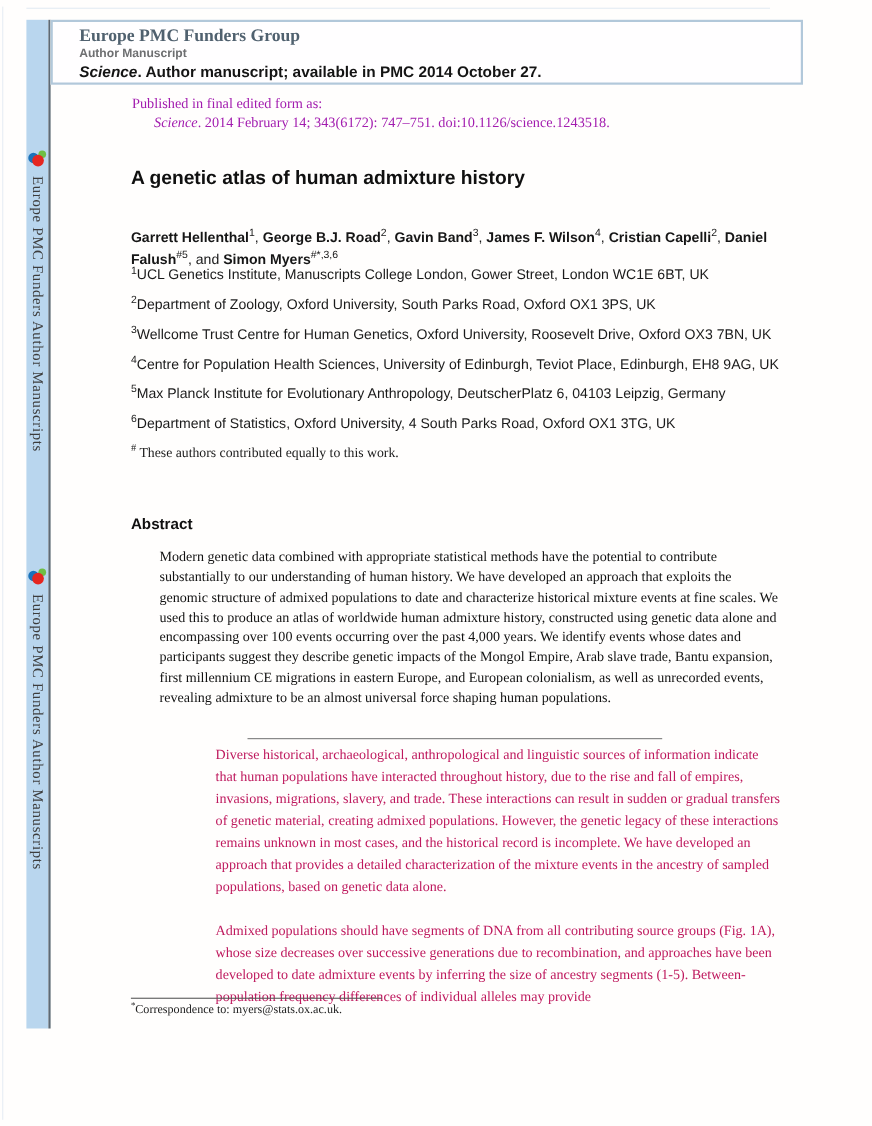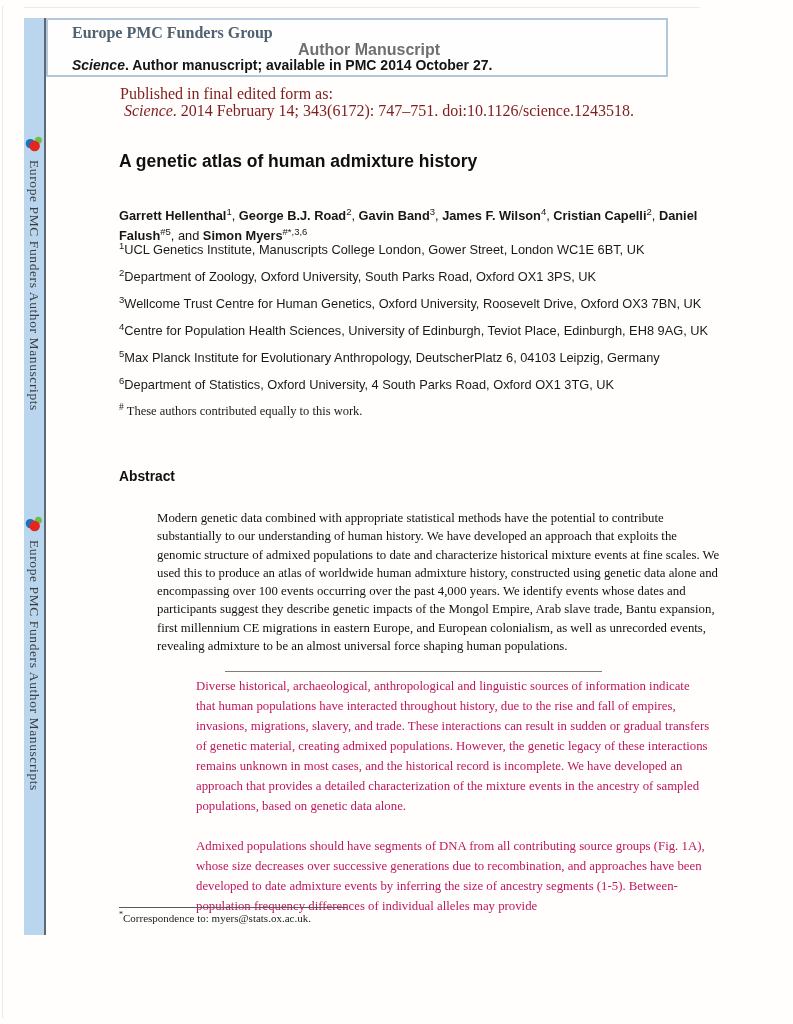--- a/index.html
+++ b/index.html
@@ -18,53 +18,53 @@
   .side-group.g1 { top:136px; }
   .side-group.g2 { top:516px; }
   .side-logo { display:block; margin-bottom:7px; }
   .side-label {
     writing-mode:vertical-rl; font-family:"Liberation Serif", serif;
     font-size:13.5px; color:#3c3c3c; letter-spacing:0.6px; white-space:nowrap;
   }
 
   
   .banner {
-    position:absolute; left:46px; top:18px; width:622px; height:59px;
+    position:absolute; left:46px; top:18px; width:684px; height:59px;
     box-sizing:border-box; background:#fffeff; border:2px solid #b2c8da;
     padding:3px 0 0 24px; font-family:"Liberation Sans", sans-serif;
   }
   .banner-org { margin:0; font-family:"Liberation Serif", serif; font-weight:bold; font-size:16px; line-height:19px; color:#50616f; }
-  .banner-sub { font-weight:bold; font-size:16px; line-height:15px; color:#6e6f71;text-align:center; }
+  .banner-sub { font-weight:bold; font-size:11px; line-height:15px; color:#6e6f71; }
   .banner-avail { font-weight:bold; font-size:14px; line-height:17px; color:#141414; }
   .italic { font-style:italic; }
 
   
-  .citation { position:absolute; left:120px; top:85px; font-size:16px; line-height:17px; color:#7f1d1d;font-family:Liberation Serif, serif; }
-  .citation-indent { margin-left:4px; }
+  .citation { position:absolute; left:120px; top:85px; font-size:13px; line-height:17px; color:#a21caf;font-family:Liberation Serif, serif; }
+  .citation-indent { margin-left:20px; }
 
   .article-title { position:absolute; left:119px; top:151px; margin:0; font-family:"Liberation Sans", sans-serif; font-size:17.5px; font-weight:bold; color:#101010; }
 
   .authors {
     position:absolute; left:119px; top:193px; width:584px;
     font-family:"Liberation Sans", sans-serif; font-size:12.8px; line-height:20px;
     color:#161616; white-space:pre-wrap;
   }
   .authors b { font-weight:bold; }
   sup { font-size:9.5px; line-height:0; }
 
   .affiliations {
     position:absolute; left:119px; top:240px; width:592px;
     font-family:"Liberation Sans", sans-serif; font-size:12.8px; color:#1a1a1a;
   }
   .affiliations p { margin:0 0 8px; line-height:19px; }
   .equal-note { font-family:"Liberation Serif", serif; font-size:12.5px; margin-top:4px !important; }
   .equal-note .note-text { margin-left:3px; }
 
   .abstract-heading { position:absolute; left:119px; top:469px; margin:0; font-family:"Liberation Sans", sans-serif; font-size:13.8px; font-weight:bold; color:#101010; }
-  .abstract-text { position:absolute; left:141px; top:493px; width:566px; margin:16px; font-size:12.8px; line-height:18.3px; color:#111; }
+  .abstract-text { position:absolute; left:141px; top:493px; width:566px; margin:4px; font-size:12.8px; line-height:18.3px; color:#111; }
 
   .divider { position:absolute; left:225px; top:671px; width:377px; height:1px; background:#7d7d7d; }
 
   .body-text { position:absolute; left:196px; top:676px; width:515px; font-size:12.8px; line-height:20px; color:#be185d; }
   .body-text p { margin:0 0 20px; }
 
   .footnote-rule { position:absolute; left:119px; top:907px; width:228px; height:1px; background:#5a5a5a; }
   .footnote { position:absolute; left:119px; top:912px; margin:0; font-size:11px; color:#222; }
   .footnote sup { font-size:8px; }
 </style>

